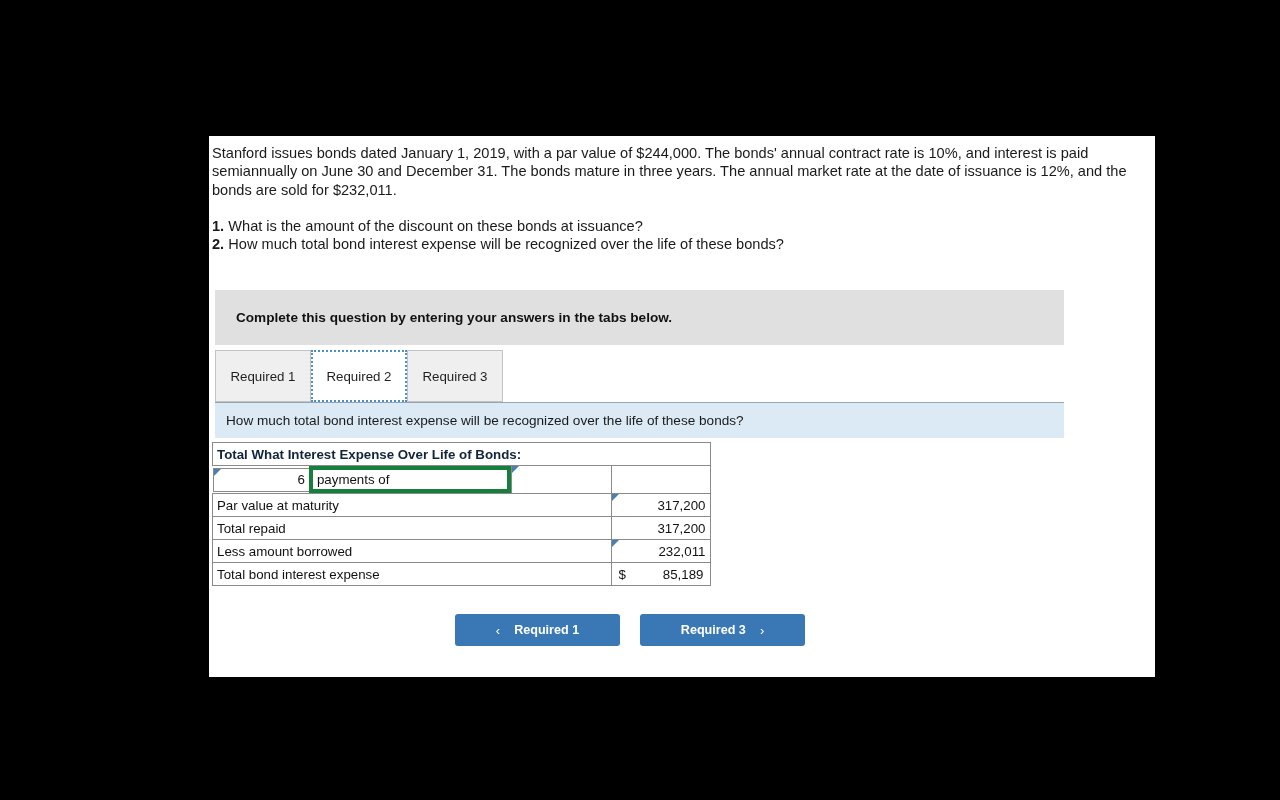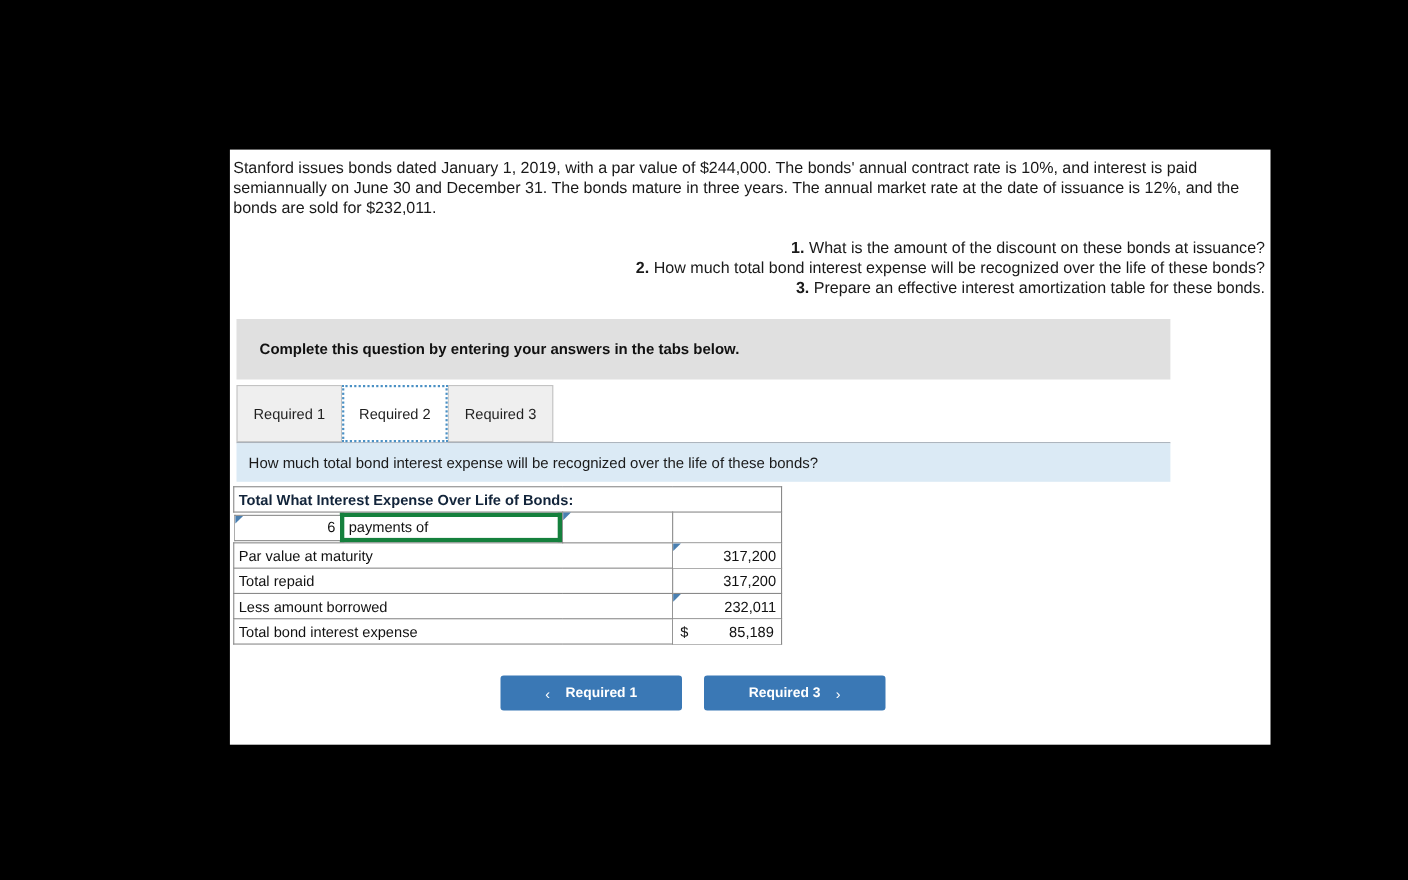--- a/index.html
+++ b/index.html
@@ -24,21 +24,21 @@
   .problem {
     position: absolute;
     left: 3px; top: 8px;
     width: 938px;
     font-size: 14.6px;
     line-height: 18.3px;
     color: #1a1a1a;
   }
   .problem p { margin: 0; }
   .qlist { margin-top: 18px; }
-  .qline { margin: 0; line-height: 18.3px; text-align: right; }
+  .qline { margin: 0; line-height: 18.3px; }
   .qnum { font-weight: bold; }
 
   
   .banner {
     position: absolute;
     left: 6px; top: 154px;
     width: 849px; height: 55px;
     background: #e0e0e0;
     display: flex; align-items: center;
   }
@@ -182,21 +182,20 @@
 <body>
 
 <div id="stage">
   <div class="panel">
 
     <div class="problem">
       <p>Stanford issues bonds dated January 1, 2019, with a par value of $244,000. The bonds' annual contract rate is 10%, and interest is paid semiannually on June 30 and December 31. The bonds mature in three years. The annual market rate at the date of issuance is 12%, and the bonds are sold for $232,011.</p>
       <div class="qlist">
         <p class="qline"><span class="qnum">1.</span> <span>What is the amount of the discount on these bonds at issuance?</span></p>
         <p class="qline"><span class="qnum">2.</span> <span>How much total bond interest expense will be recognized over the life of these bonds?</span></p>
-        <p class="qline"><span class="qnum">3.</span> <span>Prepare an effective interest amortization table for these bonds.</span></p>
       </div>
     </div>
 
     <div class="banner">
       <span class="banner-text">Complete this question by entering your answers in the tabs below.</span>
     </div>
 
     <div class="tabstrip">
       <div class="tabs-row">
         <div class="tab t0">

